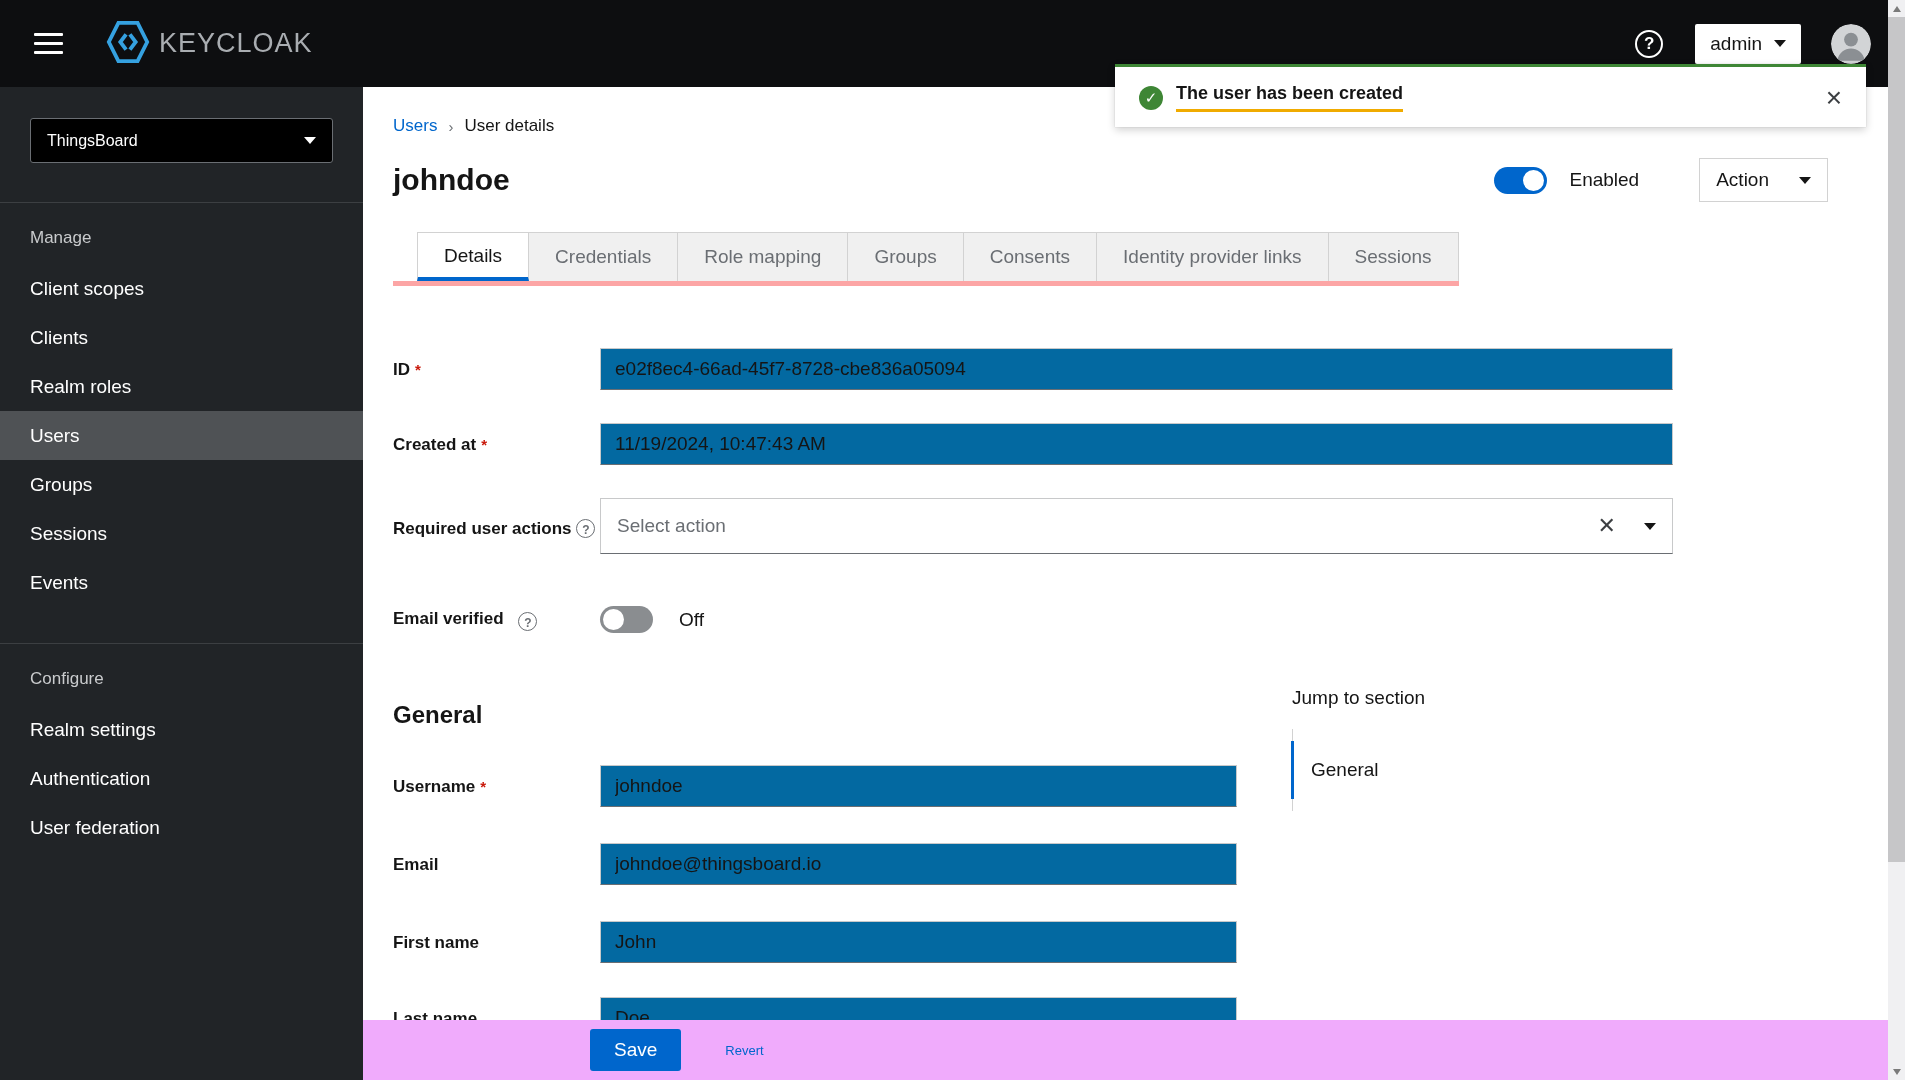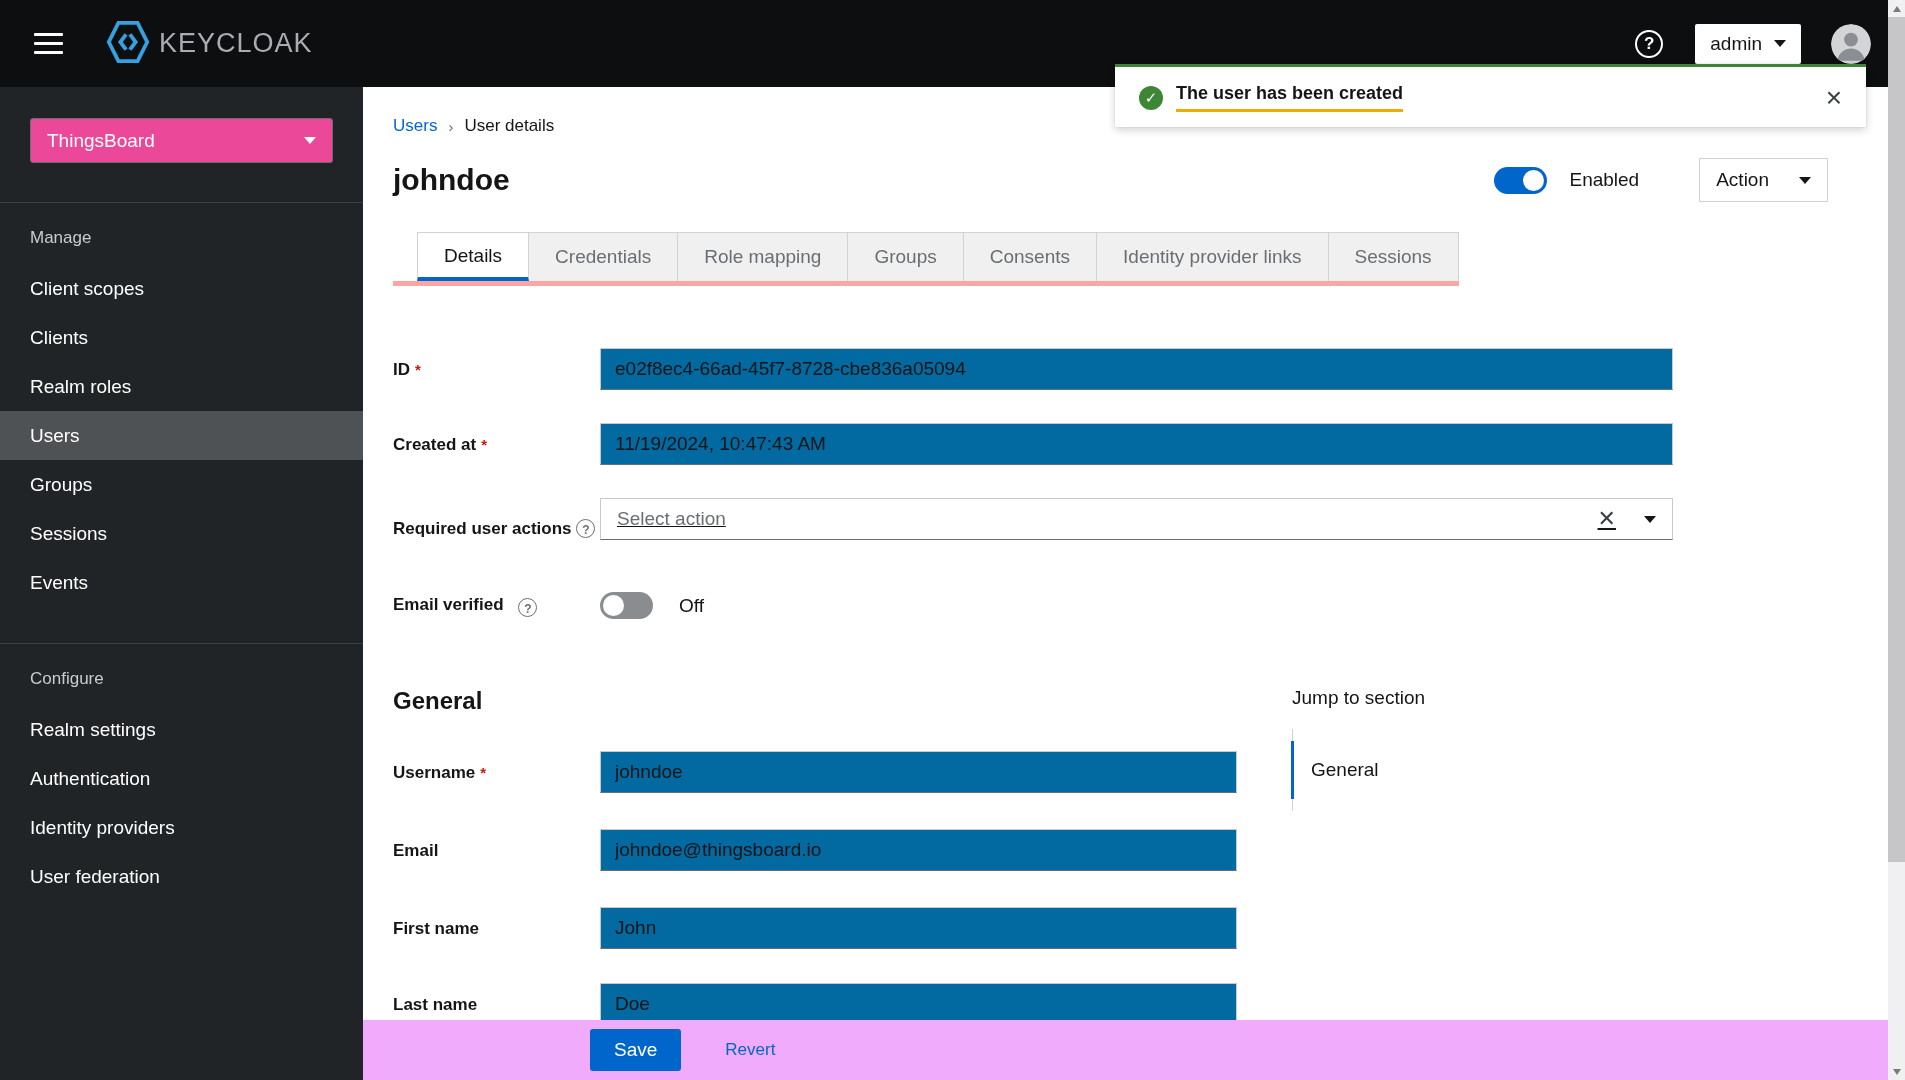--- a/index.html
+++ b/index.html
@@ -14,21 +14,21 @@
   .brand-text { font-size:27px; font-weight:400; letter-spacing:1px; color:#a9adb1; }
   .mh-spacer { flex:1; }
   .help-circle { width:28px; height:28px; border:2px solid #fff; border-radius:50%; color:#fff; font-size:17px; font-weight:700; display:grid; place-items:center; cursor:pointer; }
   .user-dd { margin-left:32px; background:#fff; color:#151515; border-radius:2px; height:40px; padding:0 15px; display:flex; align-items:center; gap:12px; font-size:19px; cursor:pointer; }
   .caret { width:0; height:0; border-left:6px solid transparent; border-right:6px solid transparent; border-top:7px solid currentColor; display:inline-block; }
   .caret.white { border-top-color:#fff; }
   .avatar { margin-left:30px; width:40px; height:40px; border-radius:50%; overflow:hidden; cursor:pointer; flex:none; }
 
   
   .sidebar { position:absolute; top:87px; left:0; width:363px; bottom:0; background:#212427; color:#fff; z-index:4; }
-  .realm-select { margin:31px 30px 0; height:45px; border:1px solid #6a6e73; border-radius:3px; display:flex; align-items:center; justify-content:space-between; padding:0 16px; font-size:19px; cursor:pointer; background:#ec4899; }
+  .realm-select { margin:31px 30px 0; height:45px; border:1px solid #6a6e73; border-radius:3px; display:flex; align-items:center; justify-content:space-between; padding:0 16px; font-size:16px; cursor:pointer; background:#000000; }
   .side-divider { border-top:1px solid #3c3f42; margin-top:39px; }
   .side-divider.second { margin-top:36px; }
   .nav-heading { padding:25px 30px 16px; font-size:17px; color:#c9cbcd; }
   .nav-item { padding:14px 30px; font-size:19px; color:#fff; cursor:pointer; line-height:21px; }
   .nav-item.active { background:#4f5255; }
 
   
   .main { position:absolute; top:87px; left:363px; right:17px; bottom:0; background:#fff; overflow:hidden; }
   .breadcrumb { padding:29px 0 0 30px; font-size:17px; display:flex; align-items:center; gap:11px; }
   .breadcrumb .bc-link { color:#0066cc; cursor:pointer; }
@@ -51,21 +51,21 @@
   
   .form-area { padding-left:30px; margin-top:62px; }
   .f-row { display:flex; align-items:flex-start; margin-bottom:33px; }
   .f-label { width:207px; flex:none; font-size:17px; font-weight:700; padding-top:11px; line-height:21px; }
   .req { color:#c9190b; margin-left:5px; font-size:15px; }
   .help-icon { width:19px; height:19px; border:1.5px solid #6a6e73; border-radius:50%; color:#6a6e73; font-size:12px; font-weight:700; display:inline-grid; place-items:center; cursor:pointer; }
   .help-inline { margin-left:10px; vertical-align:-3px; display:inline-grid; }
   .help-below { margin-top:10px; }
   .text-input { height:42px; border:1px solid #c8c9ca; border-bottom-color:#6a6e73; font-size:19px; color:#151515; padding:0 14px; font-family:inherit; background:#0369a1; }
   .w-long { width:1073px; } .w-short { width:637px; }
-  .select-box { width:1073px; height:42px; border:1px solid #c8c9ca; border-bottom-color:#6a6e73; display:flex; align-items:center; padding:0 16px; cursor:pointer; background:#fff;text-decoration:underline; }
+  .select-box { width:1073px; height:56px; border:1px solid #c8c9ca; border-bottom-color:#6a6e73; display:flex; align-items:center; padding:0 16px; cursor:pointer; background:#fff; }
   .placeholder { font-size:19px; color:#6a6e73; }
   .sel-clear { margin-left:auto; font-size:22px; color:#3c3f42; line-height:1; cursor:pointer; }
   .sel-caret { margin-left:28px; color:#151515; cursor:pointer; }
   .row-verified { margin-bottom:0; margin-top:52px; align-items:center; }
   .row-verified .f-label { padding-top:0; }
   .off-label { font-size:19px; margin-left:26px; }
   .section-heading { font-size:24px; font-weight:700; margin-top:68px; }
   .gen-first { margin-top:36px; }
   .f-row.gap36 { margin-bottom:36px; }
   .f-row.gap34 { margin-bottom:34px; }
@@ -73,21 +73,21 @@
   
   .jump { position:absolute; top:600px; left:929px; width:260px; }
   .jump-heading { font-size:19px; color:#151515; }
   .jump-list { list-style:none; margin-top:20px; border-left:1px solid #d2d2d2; padding:12px 0; }
   .jump-item { font-size:19px; padding:18px 0 18px 18px; cursor:pointer; }
   .jump-item.active { border-left:3px solid #0066cc; margin-left:-2px; padding-left:17px; }
 
   
   .form-footer { position:absolute; left:0; right:0; bottom:0; height:60px; background:#f0abfc; display:flex; align-items:center; padding-left:227px; z-index:3; }
   .save-btn { height:42px; padding:0 24px; background:#0066cc; color:#fff; border:none; border-radius:3px; font-size:19px; font-family:inherit; cursor:pointer; }
-  .revert-link { margin-left:44px; color:#0066cc; font-size:17px; cursor:pointer; background:none; border:none; font-family:inherit; }
+  .revert-link { margin-left:44px; color:#0066cc; font-size:13px; cursor:pointer; background:none; border:none; font-family:inherit; }
 
   
   .toast { position:absolute; left:1115px; top:64px; width:751px; background:#fff; border-top:3px solid #3e8635; box-shadow:0 3px 8px rgba(3,3,3,0.18), 0 0 1px rgba(3,3,3,0.2); display:flex; align-items:center; padding:16px 24px 15px; z-index:20; }
   .check-circle { width:24px; height:24px; border-radius:50%; background:#3e8635; color:#fff; font-size:15px; display:grid; place-items:center; flex:none; }
   .toast-msg { margin-left:13px; font-size:18px; font-weight:700; color:#151515; border-bottom:3px solid #f0ab00; padding-bottom:5px; }
   .toast-close { margin-left:auto; font-size:28px; color:#3c3f42; line-height:20px; cursor:pointer; background:none; border:none; font-family:inherit; }
 
   
   .scrollbar { position:absolute; top:0; right:0; bottom:0; width:17px; background:#f0f0f2; z-index:30; }
   .sb-arrow { position:absolute; left:0; width:17px; height:17px; display:grid; place-items:center; cursor:pointer; }
@@ -141,21 +141,20 @@
   <div class="nav-item">Clients</div>
   <div class="nav-item">Realm roles</div>
   <div class="nav-item active">Users</div>
   <div class="nav-item">Groups</div>
   <div class="nav-item">Sessions</div>
   <div class="nav-item">Events</div>
   <div class="side-divider second"></div>
   <div class="nav-heading">Configure</div>
   <div class="nav-item">Realm settings</div>
   <div class="nav-item">Authentication</div>
-  <div class="nav-item">Identity providers</div>
   <div class="nav-item">User federation</div>
 </nav>
 
 <main class="main">
 
   <div class="breadcrumb">
     <span class="bc-link">Users</span>
     <span class="bc-sep">›</span>
     <span class="bc-current">User details</span>
   </div>

